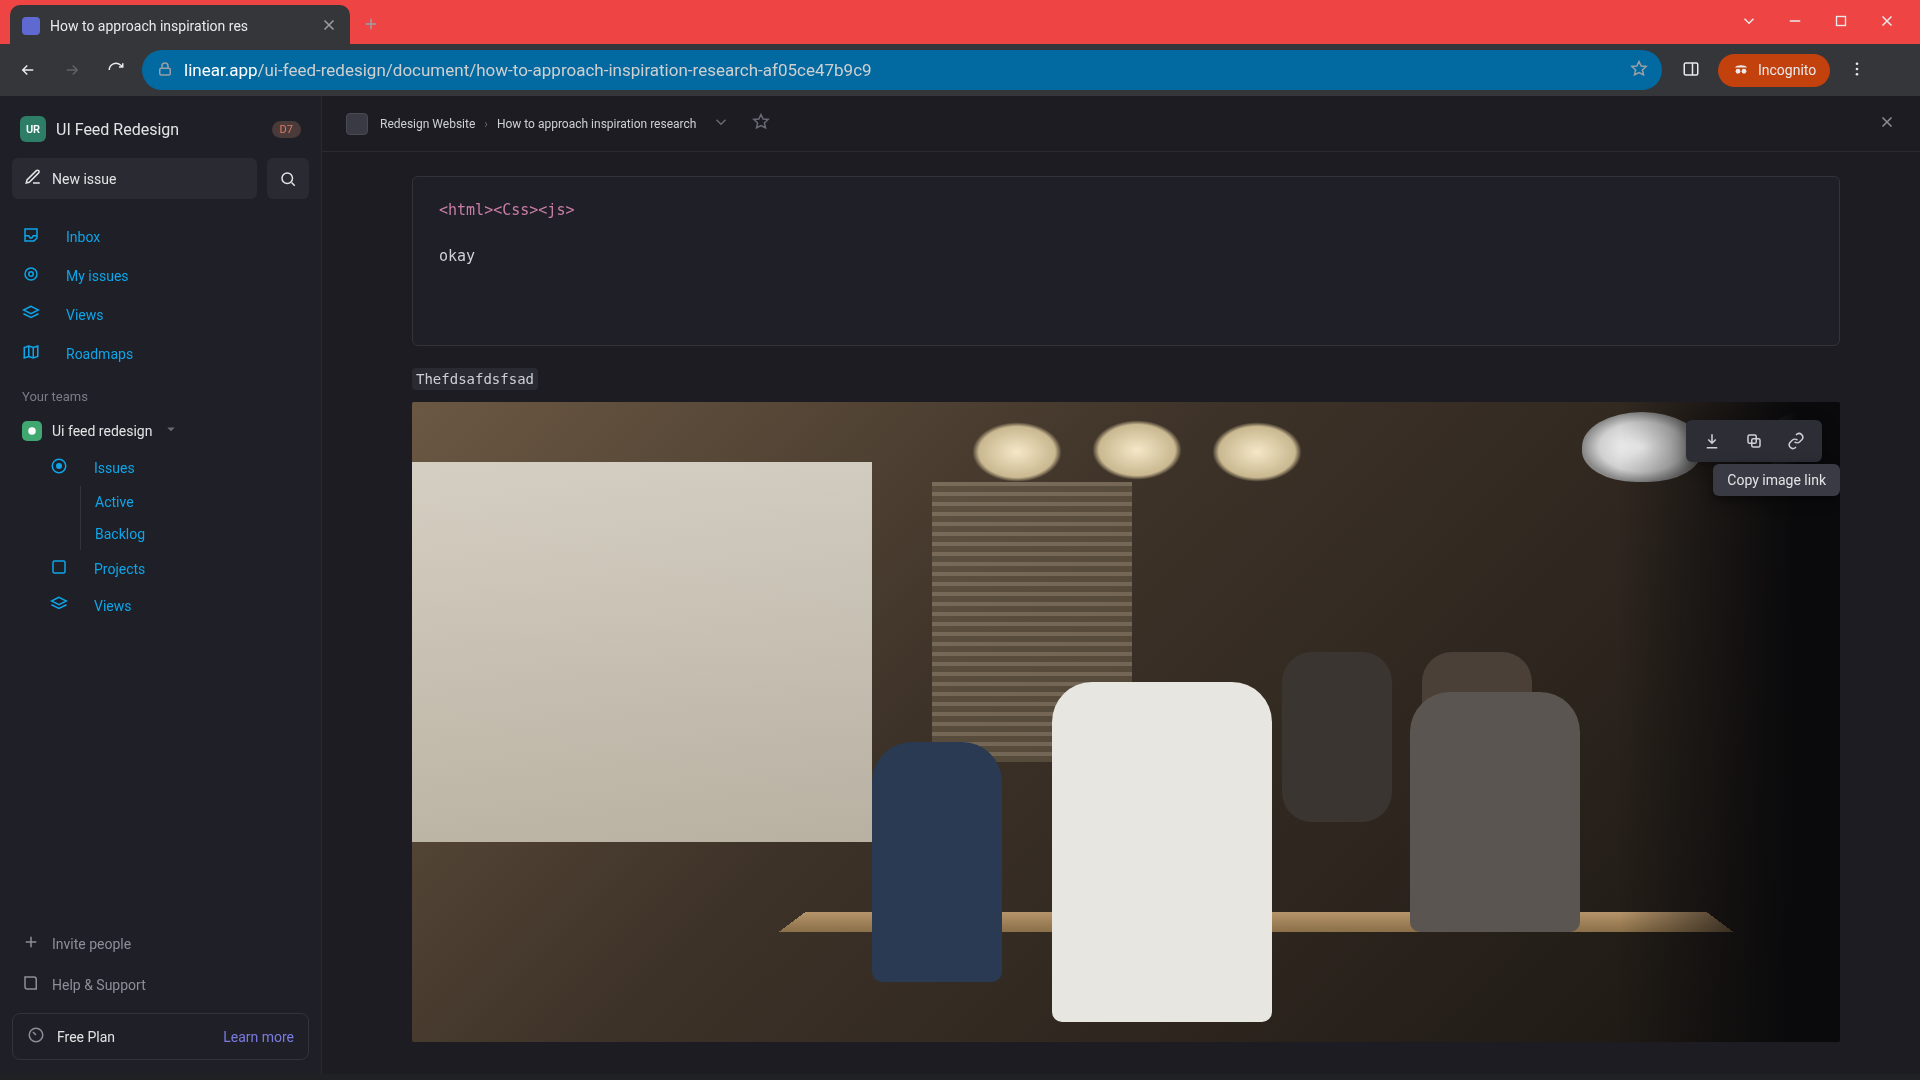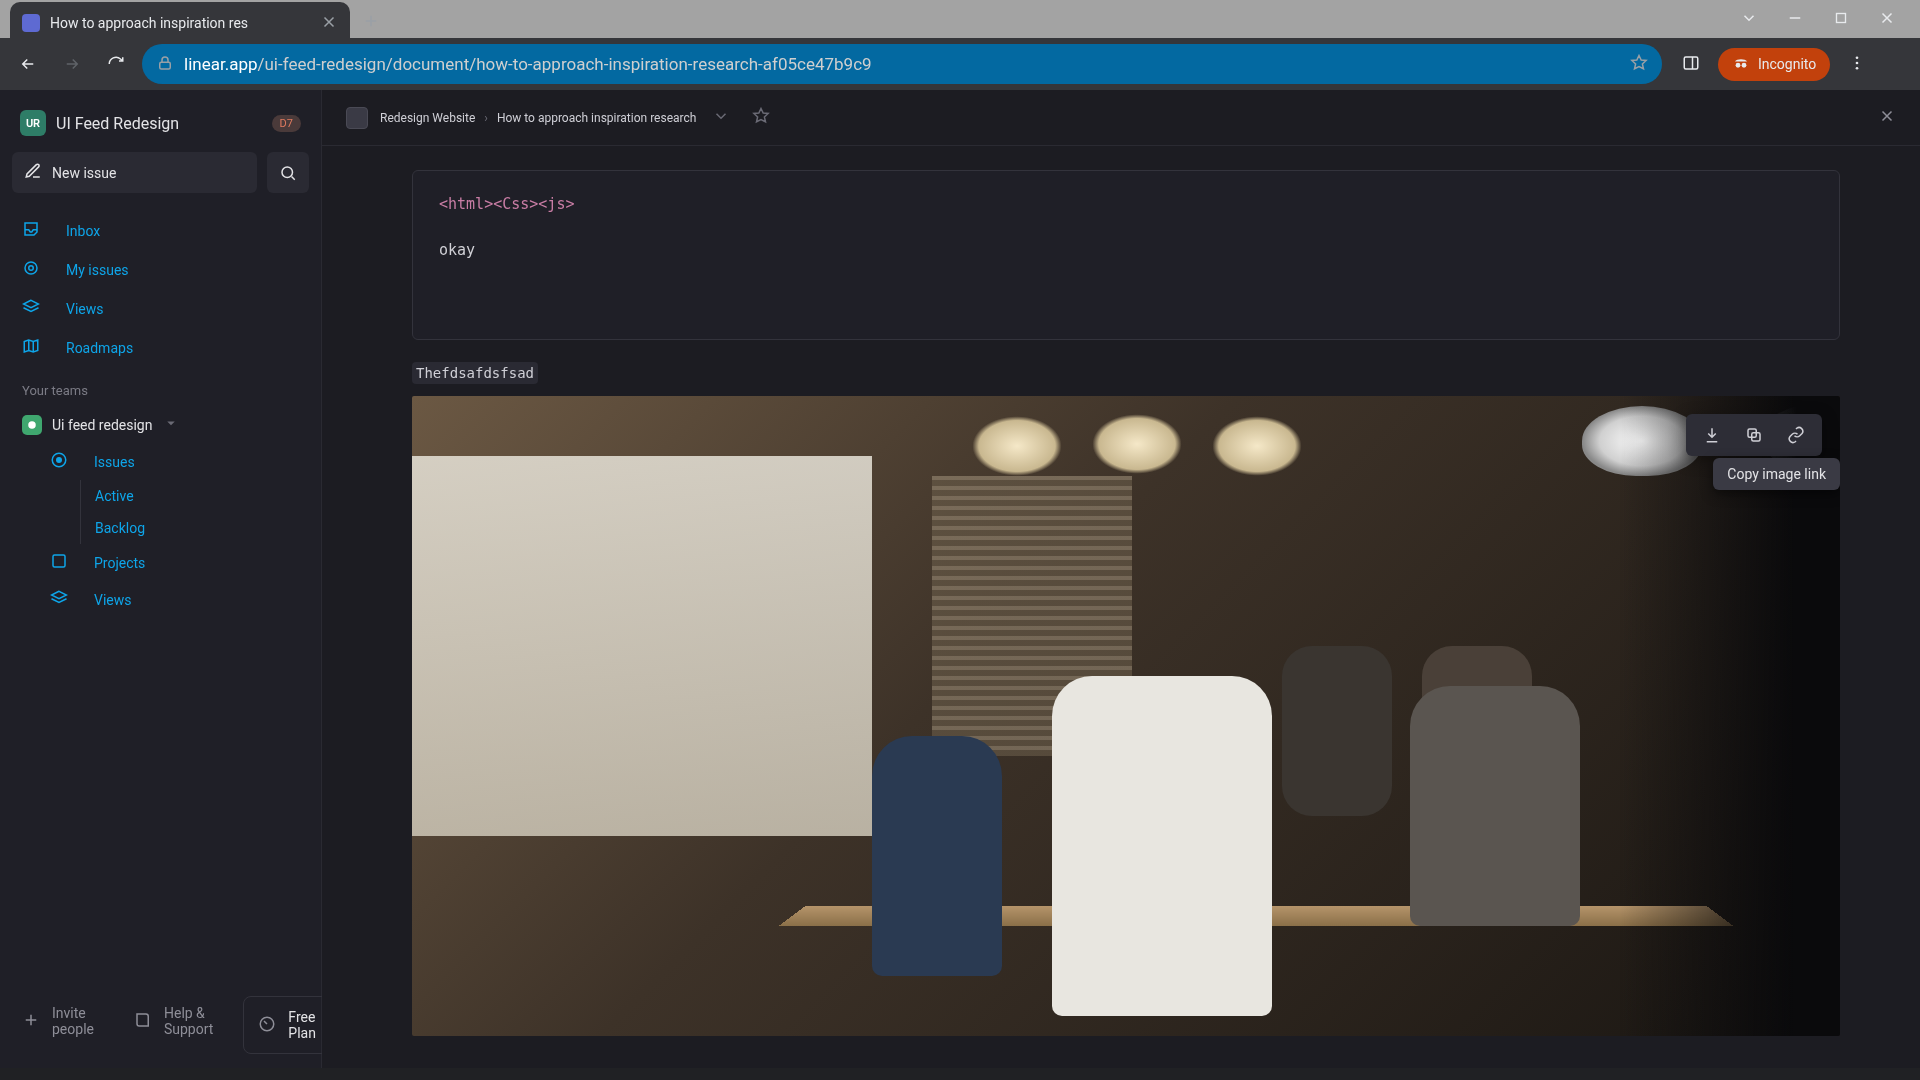--- a/index.html
+++ b/index.html
@@ -7,22 +7,22 @@
   font-family: -apple-system, BlinkMacSystemFont, "Segoe UI", Roboto, sans-serif;
   background: #202124;
   color: #e3e3e6;
   width: 1920px;
   height: 1080px;
   overflow: hidden;
   font-size: 14px;
 }
 
 .titlebar {
-  height: 38px;
-  background: #a3a3a3;
+  height: 44px;
+  background: #ef4444;
   display: flex;
   align-items: center;
   padding: 0;
 }
 .tab {
   display: flex;
   align-items: center;
   background: #35363a;
   height: 42px;
   margin-top: 8px;
@@ -215,21 +215,22 @@
   justify-content: center;
   font-size: 11px;
 }
 .sub-items { margin-left: 28px; }
 .sub-items .nav-item { padding: 8px 10px; }
 .sub-sub { margin-left: 40px; border-left: 1px solid #33333c; }
 .sub-sub .nav-item { padding: 8px 14px; }
 .sidebar-footer {
   margin-top: auto;
   display: flex;
-  gap: 20px;
+  flex-direction: column;
+  gap: 0;
 }
 .footer-row {
   display: flex;
   align-items: center;
   gap: 12px;
   padding: 10px 10px;
   color: #8e8e98;
   cursor: pointer;
 }
 .plan-box {

